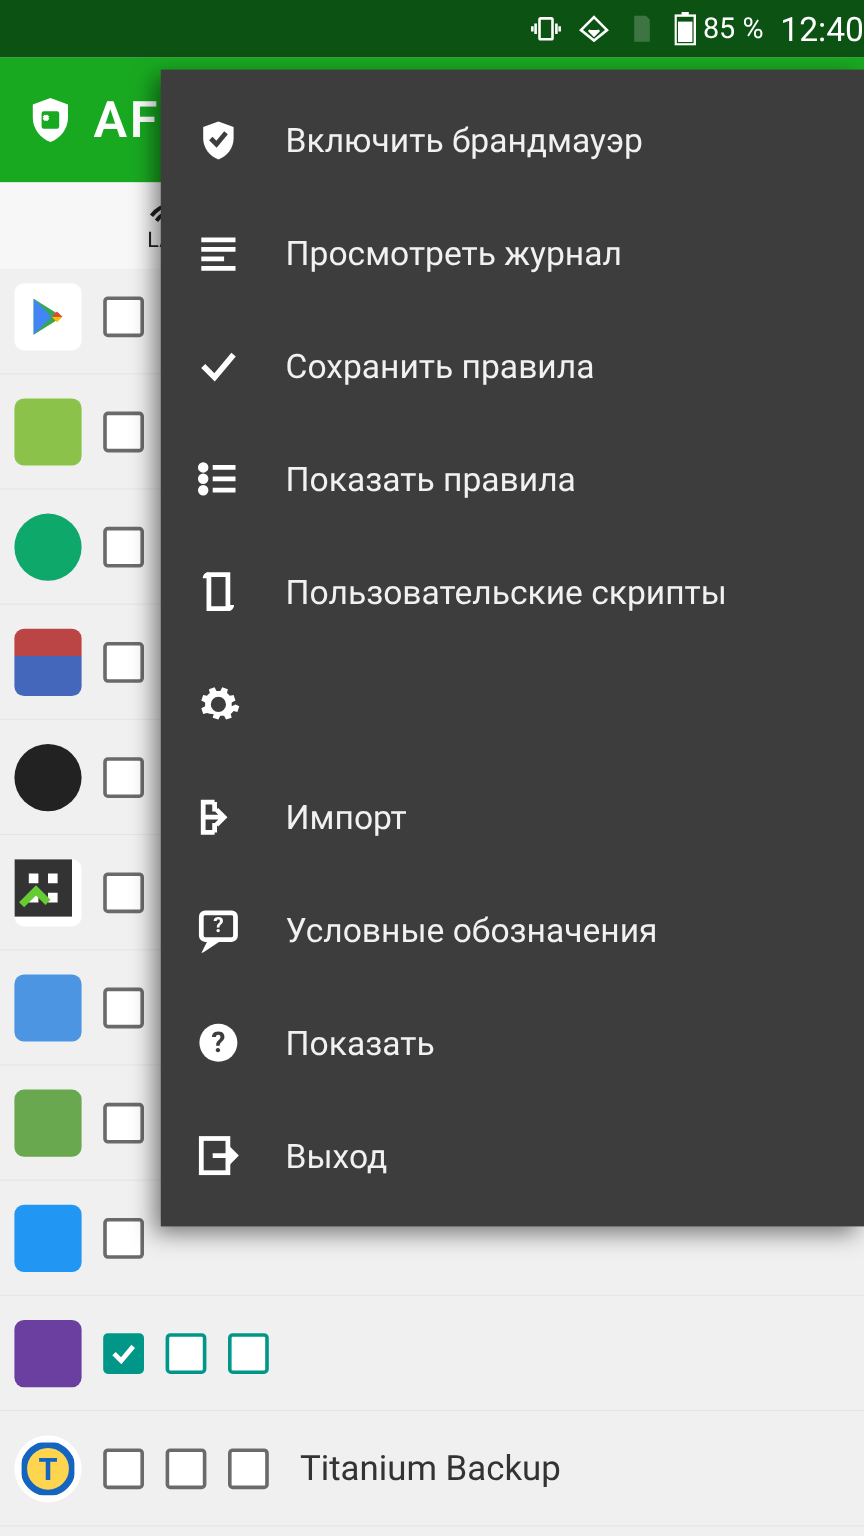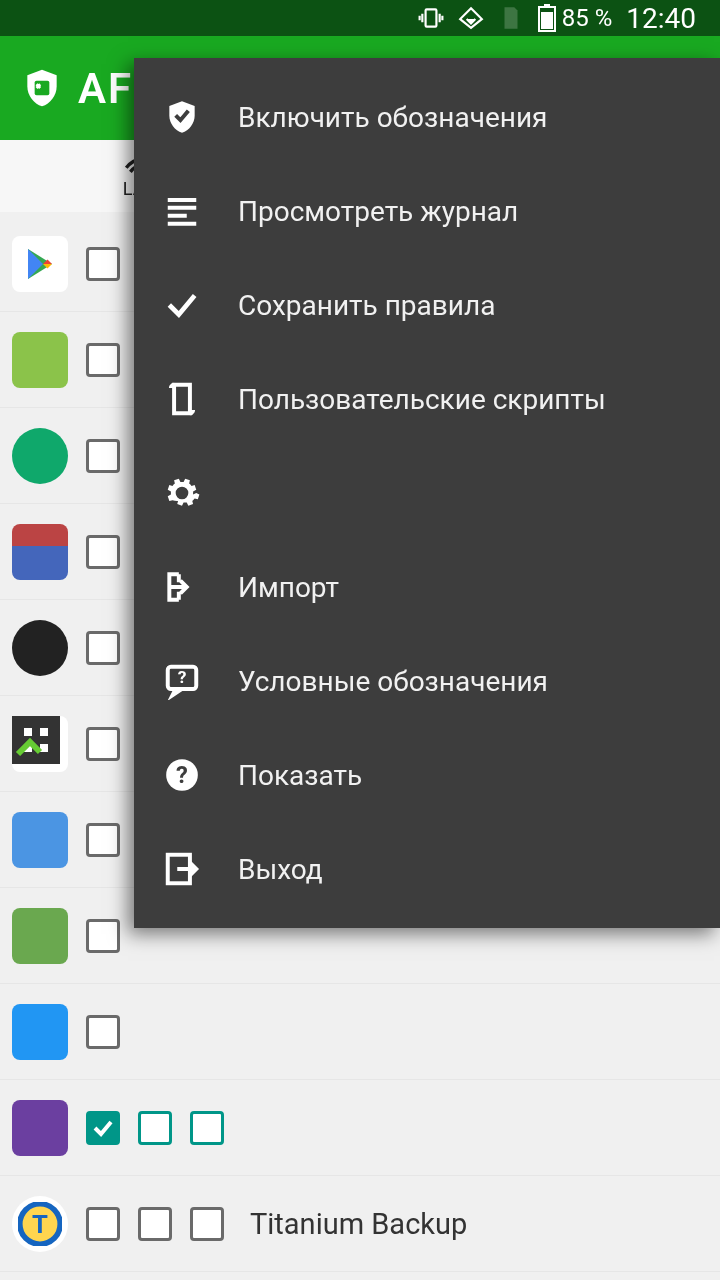--- a/index.html
+++ b/index.html
@@ -1,20 +1,20 @@
 <!DOCTYPE html>
 <html><head>
 <meta charset="utf-8">
 <style>
 * { margin: 0; padding: 0; box-sizing: border-box; font-family: Roboto, Arial, sans-serif; }
 html, body { width: 720px; height: 1280px; overflow: hidden; }
 .screen { position: relative; width: 720px; height: 1280px; background: #f0f0f0; }
 
 
-.status-bar { height: 36px; background: #0c5213; display: flex; align-items: center; justify-content: flex-end; padding: 0 24px; color: #fff; font-size: 24px; gap: 14px; }
+.status-bar { height: 48px; background: #0c5213; display: flex; align-items: center; justify-content: flex-end; padding: 0 0; color: #fff; font-size: 24px; gap: 14px; }
 .status-bar .ico { width: 26px; height: 26px; display: inline-flex; align-items: center; justify-content: center; }
 .status-bar .muted { opacity: 0.4; }
 .status-bar .batt { display: flex; align-items: center; gap: 6px; }
 
 
 .app-bar { height: 104px; background: #19a921; display: flex; align-items: center; padding: 0 20px; color: #fff; }
 .app-bar .logo { width: 44px; height: 44px; margin-right: 14px; }
 .app-bar .title { font-size: 42px; font-weight: 600; letter-spacing: 2px; }
 
 
@@ -180,37 +180,50 @@
   </div>
 
   <div class="menu">
     <div class="menu-item">
       <span class="mi-icon">
         <svg viewBox="0 0 24 24" fill="#fff">
             <path d="M12 2 L20 5 V11 C20 16 16.5 20.5 12 22 C7.5 20.5 4 16 4 11 V5 Z"></path>
             <path d="M8 11 L11 14 L16 8" stroke="#3d3d3d" stroke-width="2.5" fill="none"></path>
           </svg>
       </span>
-      <span>Включить обозначения</span>
+      <span>Включить брандмауэр</span>
     </div>
     <div class="menu-item">
       <span class="mi-icon">
         <svg viewBox="0 0 24 24" stroke="#fff" stroke-width="2.5">
             <path d="M3 5h18M3 10h18M3 15h12M3 20h18"></path>
           </svg>
       </span>
       <span>Просмотреть журнал</span>
     </div>
     <div class="menu-item">
       <span class="mi-icon">
         <svg viewBox="0 0 24 24" fill="none" stroke="#fff" stroke-width="3">
             <path d="M4 12 L10 18 L20 6"></path>
           </svg>
       </span>
       <span>Сохранить правила</span>
+    </div>
+    <div class="menu-item">
+      <span class="mi-icon">
+        <svg viewBox="0 0 24 24" stroke="#fff" stroke-width="2.5">
+            <circle cx="4" cy="6" r="1.5" fill="#fff"></circle>
+            <path d="M9 6h12"></path>
+            <circle cx="4" cy="12" r="1.5" fill="#fff"></circle>
+            <path d="M9 12h12"></path>
+            <circle cx="4" cy="18" r="1.5" fill="#fff"></circle>
+            <path d="M9 18h12"></path>
+          </svg>
+      </span>
+      <span>Показать правила</span>
     </div>
     <div class="menu-item">
       <span class="mi-icon">
         <svg viewBox="0 0 24 24" fill="none" stroke="#fff" stroke-width="2.5">
             <path d="M7 3h10v18H7z"></path>
             <path d="M7 3c-2 0-2 2-2 2M17 21c2 0 2-2 2-2"></path>
           </svg>
       </span>
       <span>Пользовательские скрипты</span>
     </div>

